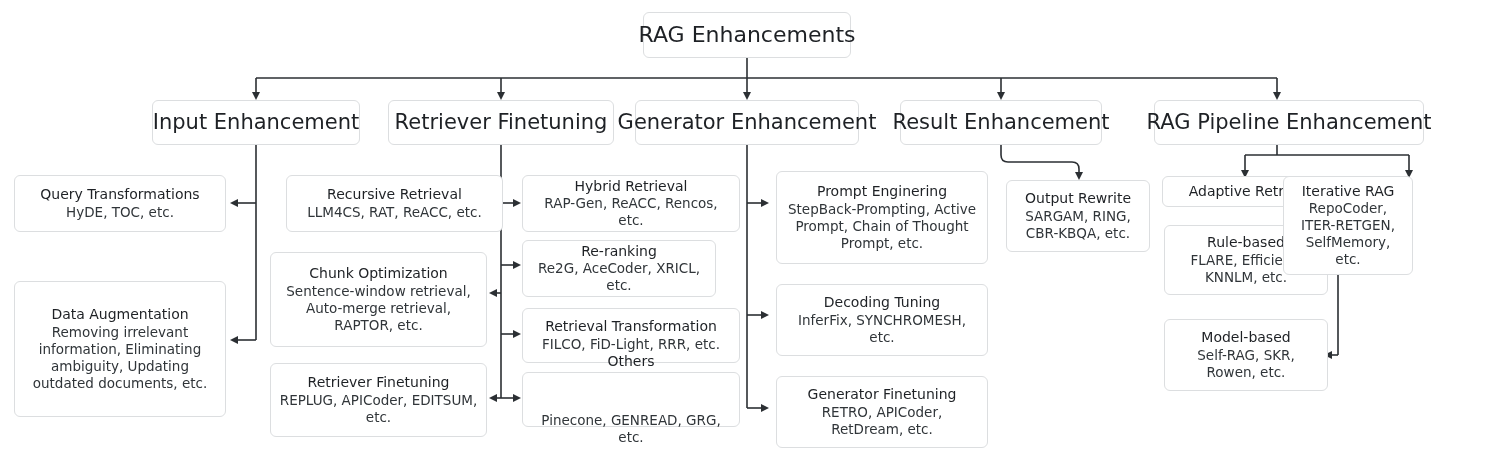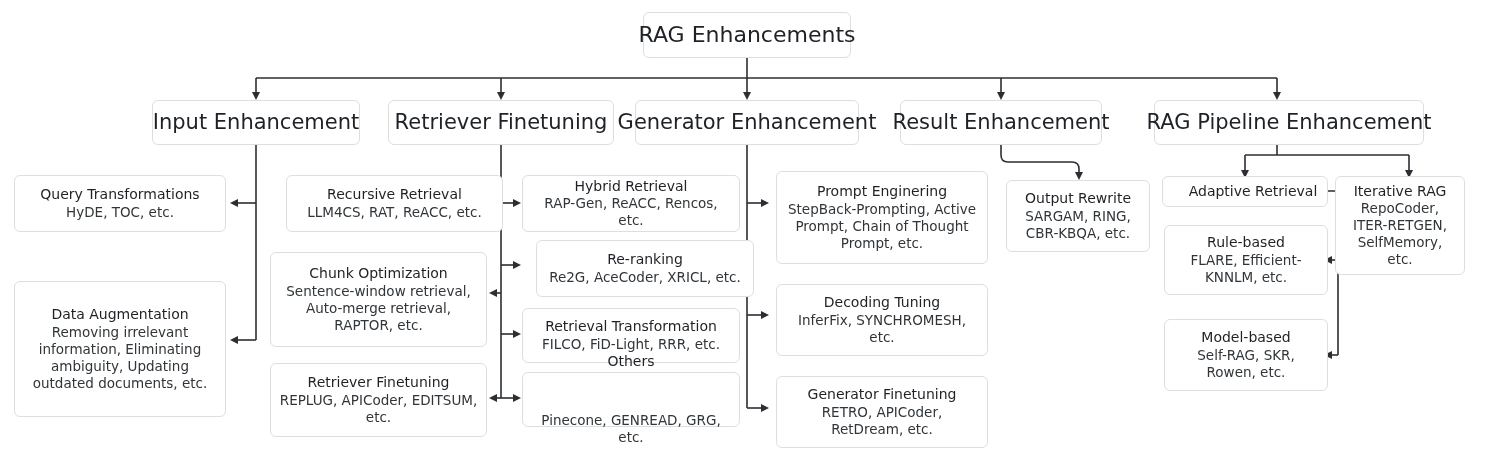--- a/index.html
+++ b/index.html
@@ -172,21 +172,21 @@
   </div>
   <div class="node leaf" style="left:270px;top:363px;width:217px;height:74px;">
     <div class="ttl">Retriever Finetuning</div>
     <div class="sub">REPLUG, APICoder, EDITSUM, etc.</div>
   </div>
 
   <div class="node leaf" style="left:522px;top:175px;width:218px;height:57px;">
     <div class="ttl">Hybrid Retrieval</div>
     <div class="sub">RAP-Gen, ReACC,  Rencos, etc.</div>
   </div>
-  <div class="node leaf" style="left:522px;top:240px;width:218px;height:57px;margin-left:14px;">
+  <div class="node leaf" style="left:522px;top:240px;width:194px;height:57px;">
     <div class="ttl">Re-ranking</div>
     <div class="sub">Re2G, AceCoder, XRICL, etc.</div>
   </div>
   <div class="node leaf" style="left:522px;top:308px;width:218px;height:55px;">
     <div class="ttl">Retrieval Transformation</div>
     <div class="sub">FILCO, FiD-Light, RRR, etc.</div>
   </div>
   <div class="node leaf" style="left:522px;top:372px;width:218px;height:55px;gap:42px;">
     <div class="ttl">Others</div>
     <div class="sub">Pinecone, GENREAD, GRG, etc.</div>
@@ -214,18 +214,18 @@
     <div class="ttl">Adaptive Retrieval</div>
   </div>
   <div class="node leaf" style="left:1164px;top:225px;width:164px;height:70px;">
     <div class="ttl">Rule-based</div>
     <div class="sub">FLARE, Efficient-KNNLM, etc.</div>
   </div>
   <div class="node leaf" style="left:1164px;top:319px;width:164px;height:72px;">
     <div class="ttl">Model-based</div>
     <div class="sub">Self-RAG, SKR, Rowen, etc.</div>
   </div>
-  <div class="node leaf" style="left:1335px;top:176px;width:130px;height:99px;">
+  <div class="node leaf" style="left:1283px;top:176px;width:130px;height:99px;">
     <div class="ttl">Iterative RAG</div>
     <div class="sub">RepoCoder, ITER-RETGEN, SelfMemory, etc.</div>
   </div>
 
 </div>
 
 </body></html>

